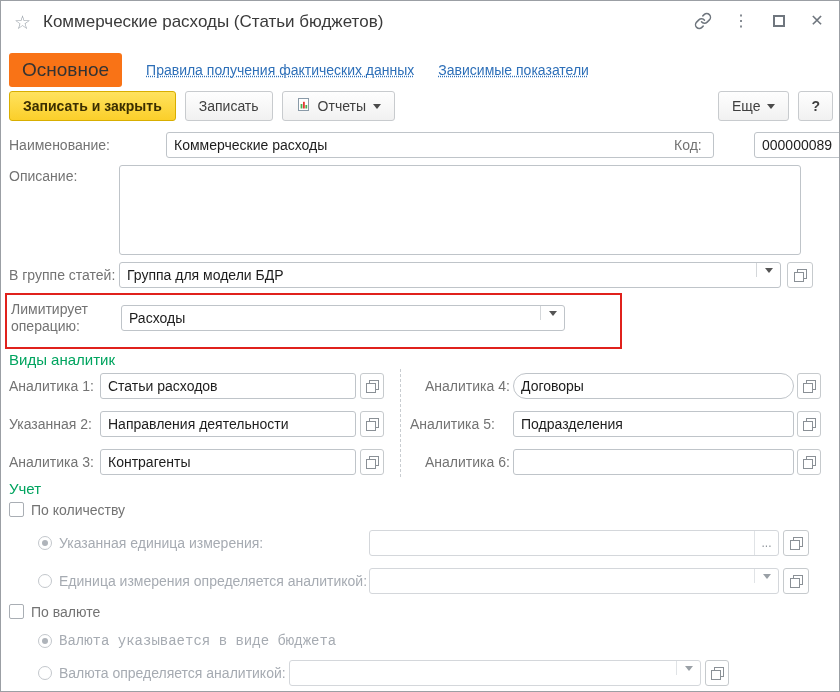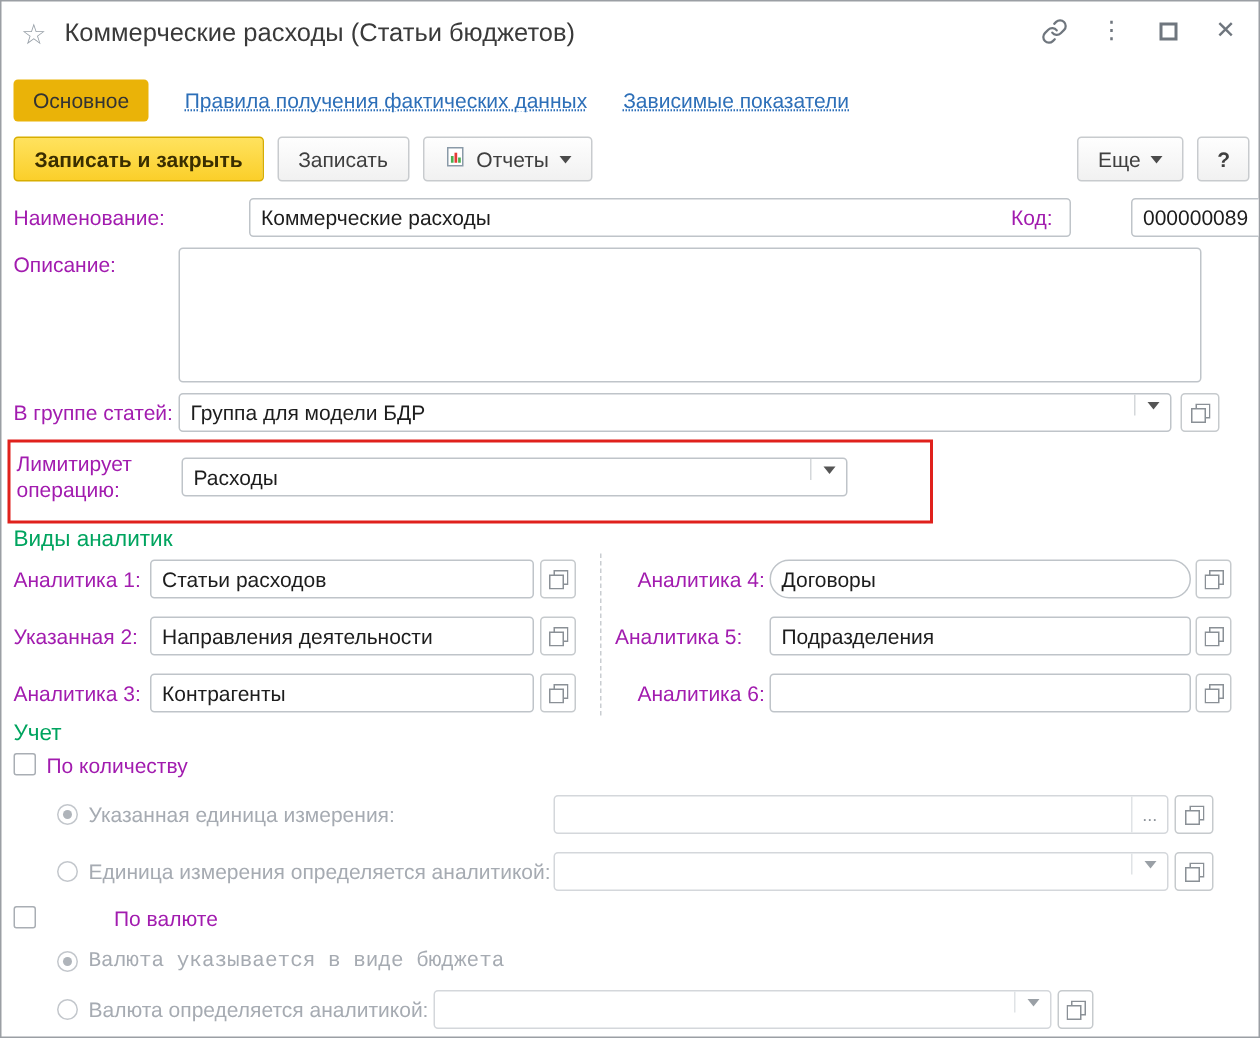--- a/index.html
+++ b/index.html
@@ -10,37 +10,37 @@
   
   .titlebar { position:absolute; left:0; top:0; width:100%; height:46px; }
   .star { position:absolute; left:13px; top:10px; font-size:19px; color:#98a0a8; cursor:pointer; }
   .wtitle { position:absolute; left:42px; top:11px; font-size:17px; color:#3a3a3a; white-space:nowrap; }
   .winicons { position:absolute; right:12px; top:10px; display:flex; align-items:center; gap:18px; }
   .winicons .wi { color:#6f767e; font-size:16px; line-height:20px; cursor:pointer; display:flex; align-items:center; justify-content:center; width:20px; height:20px; }
   .maxbox { width:12px; height:12px; border:2px solid #6f767e; display:inline-block; }
 
   
   .tabs { position:absolute; left:8px; top:52px; display:flex; align-items:center; gap:24px; }
-  .tab-active { background:#eab308; border-radius:3px; padding:6px 13px; font-size:14px; color:#333; cursor:pointer; }
+  .tab-active { background:#f97316; border-radius:3px; padding:6px 13px; font-size:19px; color:#333; cursor:pointer; }
   .tab-link { font-size:14px; color:#2d6fb8; text-decoration:underline dotted; cursor:pointer; }
 
   
   .toolbar { position:absolute; left:8px; top:90px; width:824px; display:flex; align-items:center; gap:9px; }
   .btn { height:30px; border:1px solid #c8cbce; border-radius:3px;
          background:linear-gradient(#fefefe,#f1f1f1); font-size:14px; color:#3f3f3f;
          display:inline-flex; align-items:center; gap:7px; padding:0 13px; cursor:pointer;
          font-family:"Liberation Sans", sans-serif; }
   .btn.primary { background:linear-gradient(#ffe25e,#fbcf2a); border-color:#d8ae00;
                  font-weight:bold; color:#3a2e00; }
   .btn.help { padding:0 12px; font-weight:bold; }
   .caret { width:0; height:0; border:4px solid transparent; border-top:5px solid #4b4b4b; margin-top:5px; }
   .spacer { flex:1; }
 
   
-  .lbl { position:absolute; font-size:14px; color:#a21caf; line-height:26px; white-space:nowrap; }
+  .lbl { position:absolute; font-size:14px; color:#737373; line-height:26px; white-space:nowrap; }
   .fld { position:absolute; height:26px; border:1px solid #bfc4c9; border-radius:3px;
          background:#fff; font-size:14px; color:#1d1d1d; }
   input.fld { padding:0 7px; font-family:"Liberation Sans", sans-serif; outline:none;margin-left:47px; }
   textarea.fld { padding:4px 7px; resize:none; outline:none; font-family:"Liberation Sans", sans-serif; }
   .combo { display:flex; align-items:flex-start; padding:0; }
   .combo .txt { flex:1; padding:0 7px; line-height:24px; overflow:hidden; white-space:nowrap; }
   .combo .seg { width:24px; border-left:1px solid #d4d7da; display:flex; align-items:center;
                 justify-content:center; cursor:pointer; color:#8d939a; font-size:12px; line-height:24px; }
   .seg-wide { width:30px; }
   .openbtn { position:absolute; width:26px; height:26px; border:1px solid #c6cacd; border-radius:3px;
@@ -240,21 +240,21 @@
       </span>
   </div>
   <span class="openbtn" style="left:782px;top:567px;">
     <svg width="13" height="13" viewBox="0 0 13 13">
         <rect x="3.5" y="0.5" width="9" height="9" fill="#fff" stroke="#8a9096"></rect>
         <rect x="0.5" y="3.5" width="9" height="9" fill="#fff" stroke="#8a9096"></rect>
       </svg>
   </span>
 
   <span class="cb" style="left:8px;top:603px;"></span>
-  <span class="lbl" style="left:30px;top:598px;margin-left:45px;">По валюте</span>
+  <span class="lbl" style="left:30px;top:598px;">По валюте</span>
 
   <span class="radio sel" style="left:37px;top:633px;"></span>
   <span class="lbl dis" style="left:58px;top:627px;font-family:Liberation Mono, monospace;">Валюта указывается в виде бюджета</span>
 
   <span class="radio" style="left:37px;top:665px;"></span>
   <span class="lbl dis" style="left:58px;top:659px;">Валюта определяется аналитикой:</span>
   <div class="fld combo dis-f" style="left:288px;top:659px;width:412px;">
     <span class="txt"></span>
     <span class="seg">
         <span class="caret-sm caret-dis"></span>

